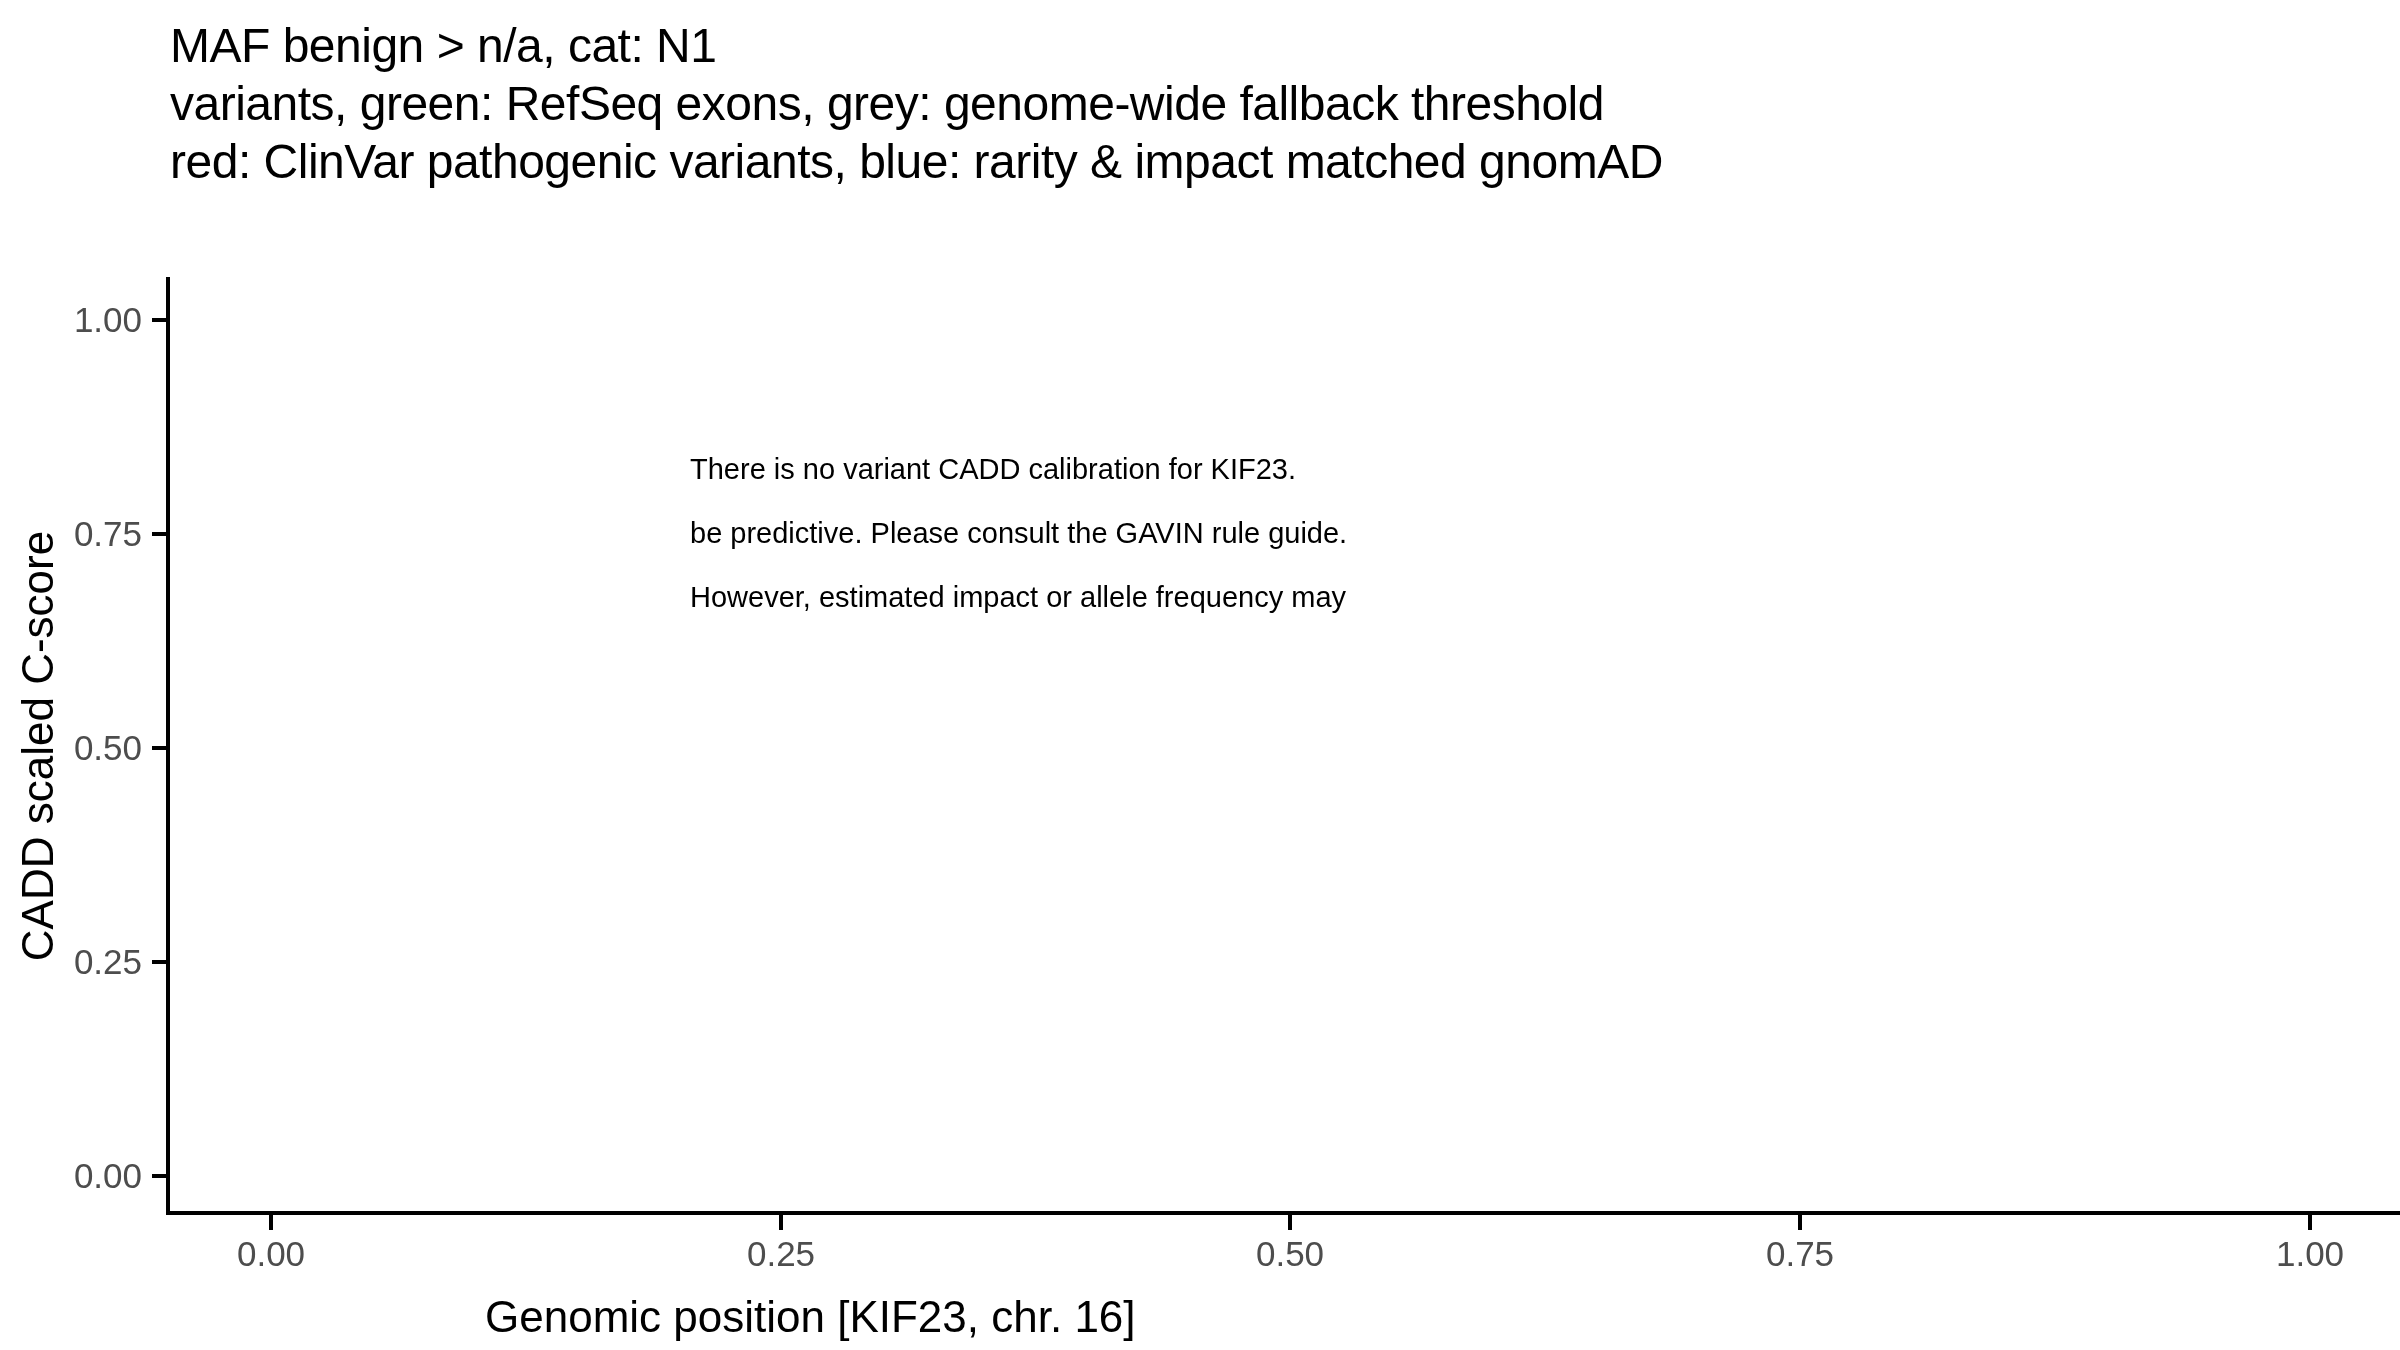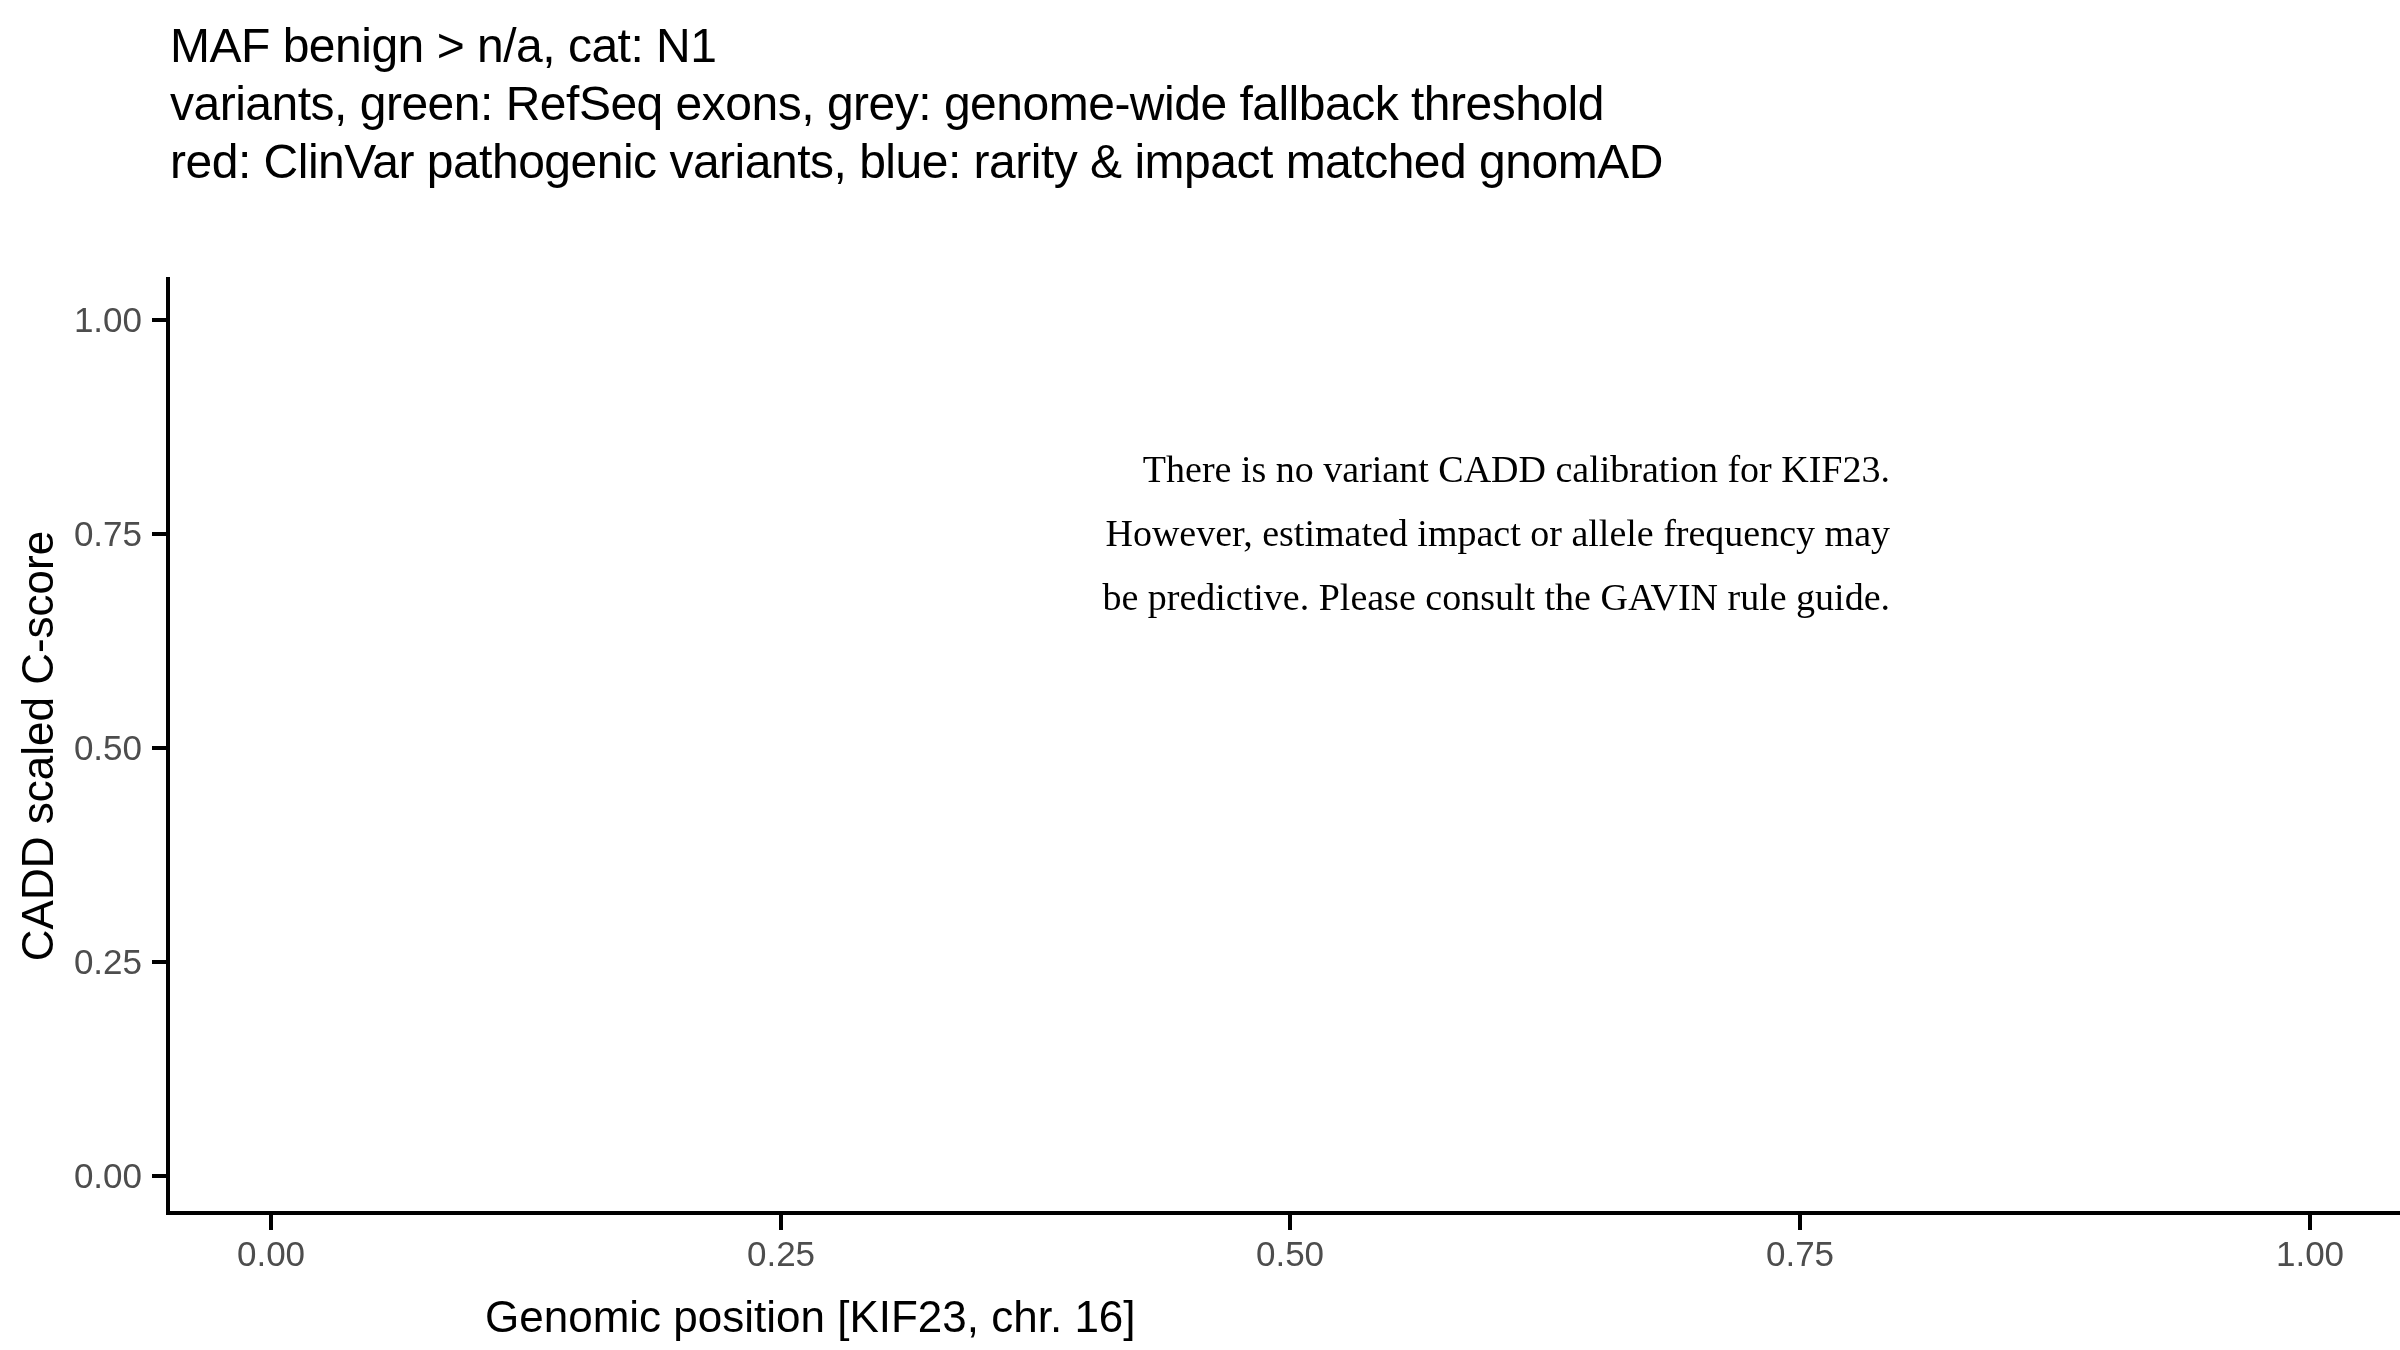--- a/index.html
+++ b/index.html
@@ -20,25 +20,24 @@
     line-height: 58px;
     letter-spacing: -0.5px;
     color: #000000;
     white-space: nowrap;
   }
   .annotation {
     position: absolute;
     left: 690px;
     top: 437px;
     width: 1200px;
-    text-align: right;
-    font-size: 38px;
+    text-align: left;
+    font-size: 29px;
     line-height: 64px;
     color: #000000;
-    font-family: Liberation Serif, serif;
   }
   .y-axis-line {
     position: absolute;
     left: 166px;
     top: 277px;
     width: 4px;
     height: 938px;
     background: #000000;
   }
   .x-axis-line {
@@ -120,22 +119,22 @@
   <div class="chart-title">
     <div>MAF benign &gt; n/a, cat: N1</div>
     <div>variants, green: RefSeq exons, grey: genome-wide fallback threshold</div>
     <div>red: ClinVar pathogenic variants, blue: rarity &amp; impact matched gnomAD</div>
   </div>
 
   <div class="plot-panel"></div>
 
   <div class="annotation">
     <div>There is no variant CADD calibration for KIF23.</div>
+    <div>be predictive. Please consult the GAVIN rule guide.</div>
     <div>However, estimated impact or allele frequency may</div>
-    <div>be predictive. Please consult the GAVIN rule guide.</div>
   </div>
 
   <div class="y-axis-line"></div>
   <div class="x-axis-line"></div>
 
   <div class="ytick-mark" style="top:318px"></div>
   <div class="ytick-mark" style="top:532px"></div>
   <div class="ytick-mark" style="top:746px"></div>
   <div class="ytick-mark" style="top:960px"></div>
   <div class="ytick-mark" style="top:1174px"></div>

